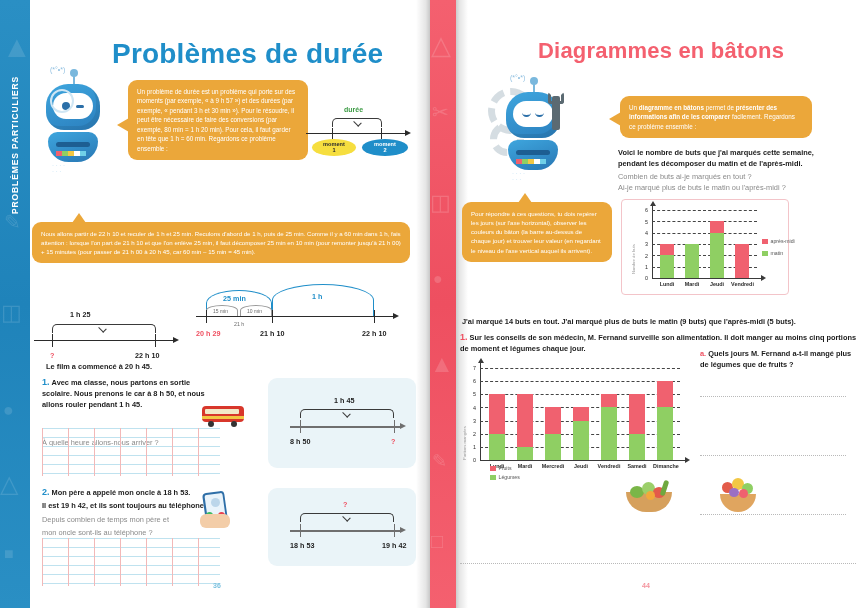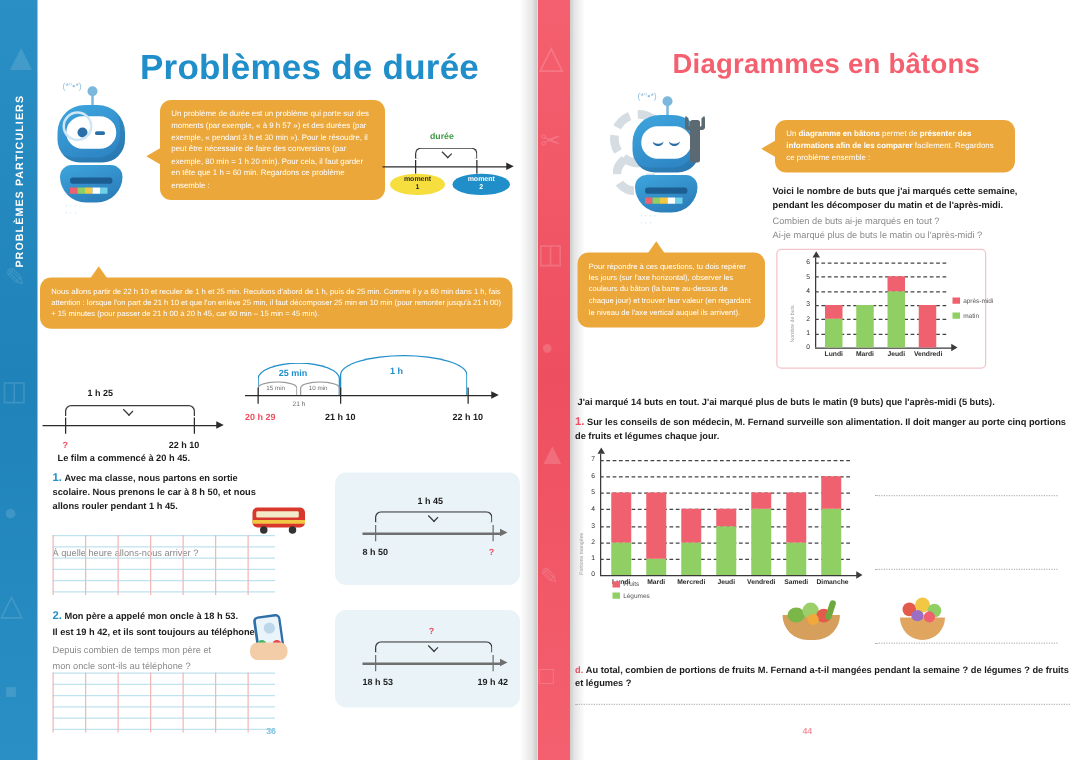--- a/index.html
+++ b/index.html
@@ -476,21 +476,21 @@
       </div>
       <div class="legend-item" style="left:140px; top:50px;">
         <span class="sw" style="background:#8fcf63;"></span><span>matin</span>
       </div>
     </div>
 
     <div class="para bold" style="left:32px; top:305px;margin-top:12px;">J'ai marqué 14 buts en tout. J'ai marqué plus de buts le matin (9 buts) que l'après-midi (5 buts).</div>
 
     <div class="para" style="left:30px; top:331px; width:398px;">
       <span class="exnum-red">1.</span>
-      <span class="bold">Sur les conseils de son médecin, M. Fernand surveille son alimentation. Il doit manger au porte cinq portions de fruits et légumes chaque jour.</span>
+      <span class="bold">Sur les conseils de son médecin, M. Fernand surveille son alimentation. Il doit manger au moins cinq portions de moment et légumes chaque jour.</span>
     </div>
 
     <div style="position:absolute; left:28px; top:360px; width:230px; height:118px;">
       <div class="ylabel-v" style="left:4px; top:100px;">Portions mangées</div>
       <div class="chart-plot" style="left:22px; top:8px; width:200px; height:92px;">
         <div class="yaxis" style="left:0; top:-5px; height:97px;"></div>
         <div class="axis-arrow-up" style="left:-2px; top:-10px;"></div>
         <div class="xaxis" style="left:0; top:92px; width:206px;"></div>
         <div class="axis-arrow-right" style="left:205px; top:89px;"></div>
         <div class="gl" style="top:78.86px;"></div>
@@ -556,27 +556,27 @@
     </div>
     <div class="fruit" style="left:282px; top:476px; width:50px; height:38px;">
       <div style="position:absolute; left:8px; top:18px; width:36px; height:18px; border-radius:0 0 18px 18px; background:#e0a55f;"></div>
       <div style="position:absolute; left:10px; top:6px; width:11px; height:11px; border-radius:50%; background:#e35b4a;"></div>
       <div style="position:absolute; left:20px; top:2px; width:12px; height:12px; border-radius:50%; background:#f2c744;"></div>
       <div style="position:absolute; left:30px; top:7px; width:11px; height:11px; border-radius:50%; background:#8fcf63;"></div>
       <div style="position:absolute; left:17px; top:12px; width:10px; height:9px; border-radius:50%; background:#9b6fc4;"></div>
       <div style="position:absolute; left:27px; top:13px; width:9px; height:9px; border-radius:50%; background:#f0616f;"></div>
     </div>
 
+    <div class="para" style="left:270px; top:349px; width:156px;">
+      <span class="sub-red">a.</span>
+      <span class="bold">Quels jours M. Fernand a-t-il mangé plus de légumes que de fruits ?</span>
+    </div>
     <div class="dotline" style="left:270px; top:396px; width:146px;"></div>
 
     <div class="dotline" style="left:270px; top:455px; width:146px;"></div>
 
     <div class="dotline" style="left:270px; top:514px; width:146px;"></div>
 
-    <div class="para" style="left:30px; top:531px; width:398px;">
-      <span class="sub-red">d.</span>
-      <span class="bold">Au total, combien de portions de fruits M. Fernand a-t-il mangées pendant la semaine ? de légumes ? de fruits et légumes ?</span>
-    </div>
     <div class="dotline" style="left:30px; top:563px; width:396px;"></div>
 
     <div class="pagenum red" style="left:212px; top:582px;">44</div>
   </div>
 </div>
 
 </body></html>

